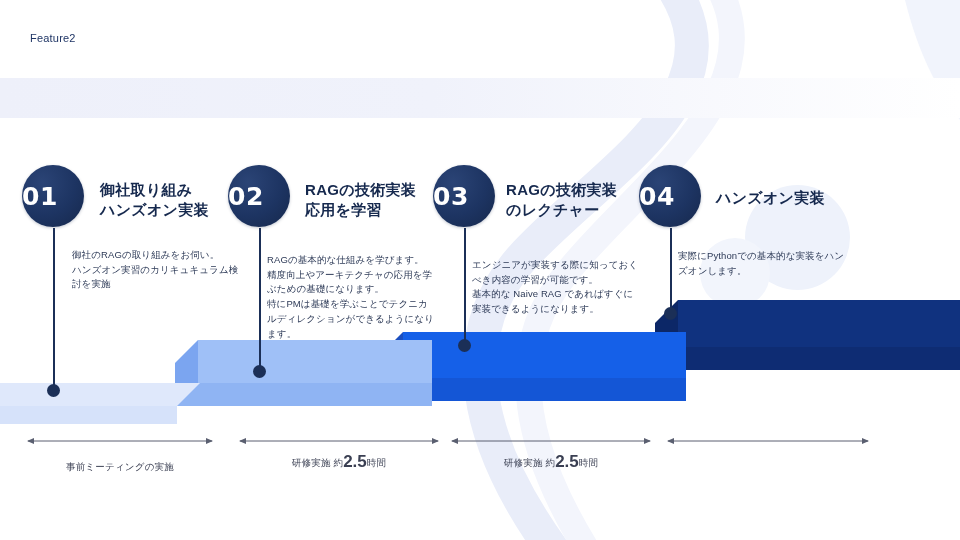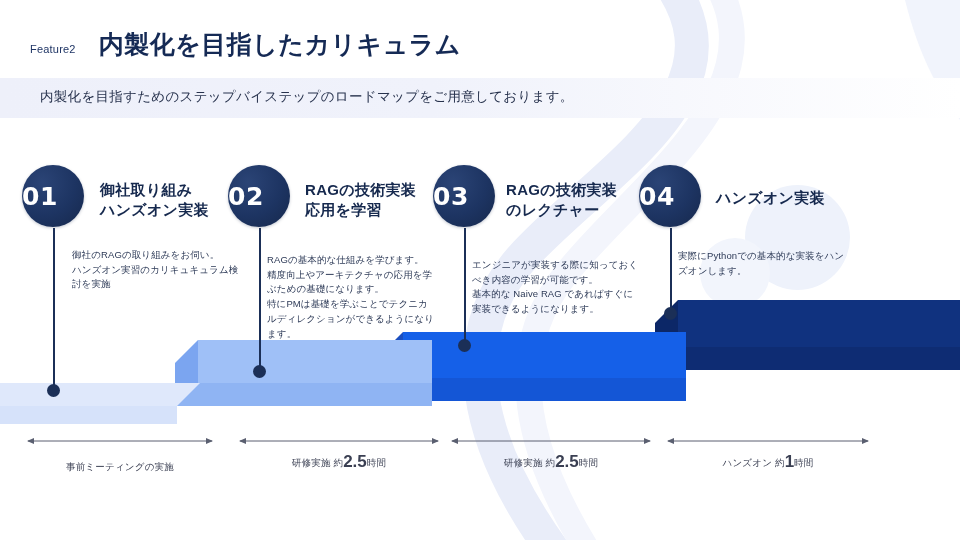--- a/index.html
+++ b/index.html
@@ -76,23 +76,21 @@
       <path d="M 700 -40 C 800 80, 640 180, 565 275 C 505 350, 520 450, 600 570" fill="none" stroke="#f3f5fc" stroke-width="26" stroke-linecap="round"></path>
       <path d="M 905 0 L 960 0 L 960 120 C 930 80, 915 40, 905 0 Z" fill="#f1f4fc"></path>
     </svg>
     <div class="blob blob-a"></div>
     <div class="blob blob-b"></div>
   </div>
 
   <div class="subtitle-band"></div>
   <div class="header">
     <div class="feature-tag">Feature2</div>
-    <div class="slide-title">内製化を目指したカリキュラム</div>
   </div>
-  <div class="subtitle">内製化を目指すためのステップバイステップのロードマップをご用意しております。</div>
 
   <svg class="stairs" viewBox="0 0 960 540">
 
     <g>
       <polygon points="678,300 960,300 960,347 678,347" fill="#10327f"></polygon>
       <polygon points="655,323 678,300 678,347 655,370" fill="#0c2767"></polygon>
       <polygon points="655,370 678,347 960,347 960,370" fill="#0e2c73"></polygon>
     </g>
 
     <g>
@@ -184,17 +182,14 @@
 
   <div class="tl-label" style="left:28px;top:456px;width:184px;">
     <span>事前ミーティングの実施</span><b></b><span></span>
   </div>
   <div class="tl-label" style="left:240px;top:452px;width:198px;">
     <span>研修実施 約</span><b>2.5</b><span>時間</span>
   </div>
   <div class="tl-label" style="left:452px;top:452px;width:198px;">
     <span>研修実施 約</span><b>2.5</b><span>時間</span>
   </div>
-  <div class="tl-label" style="left:668px;top:452px;width:200px;">
-    <span>ハンズオン 約</span><b>1</b><span>時間</span>
-  </div>
 
 </div>
 
 </body></html>

